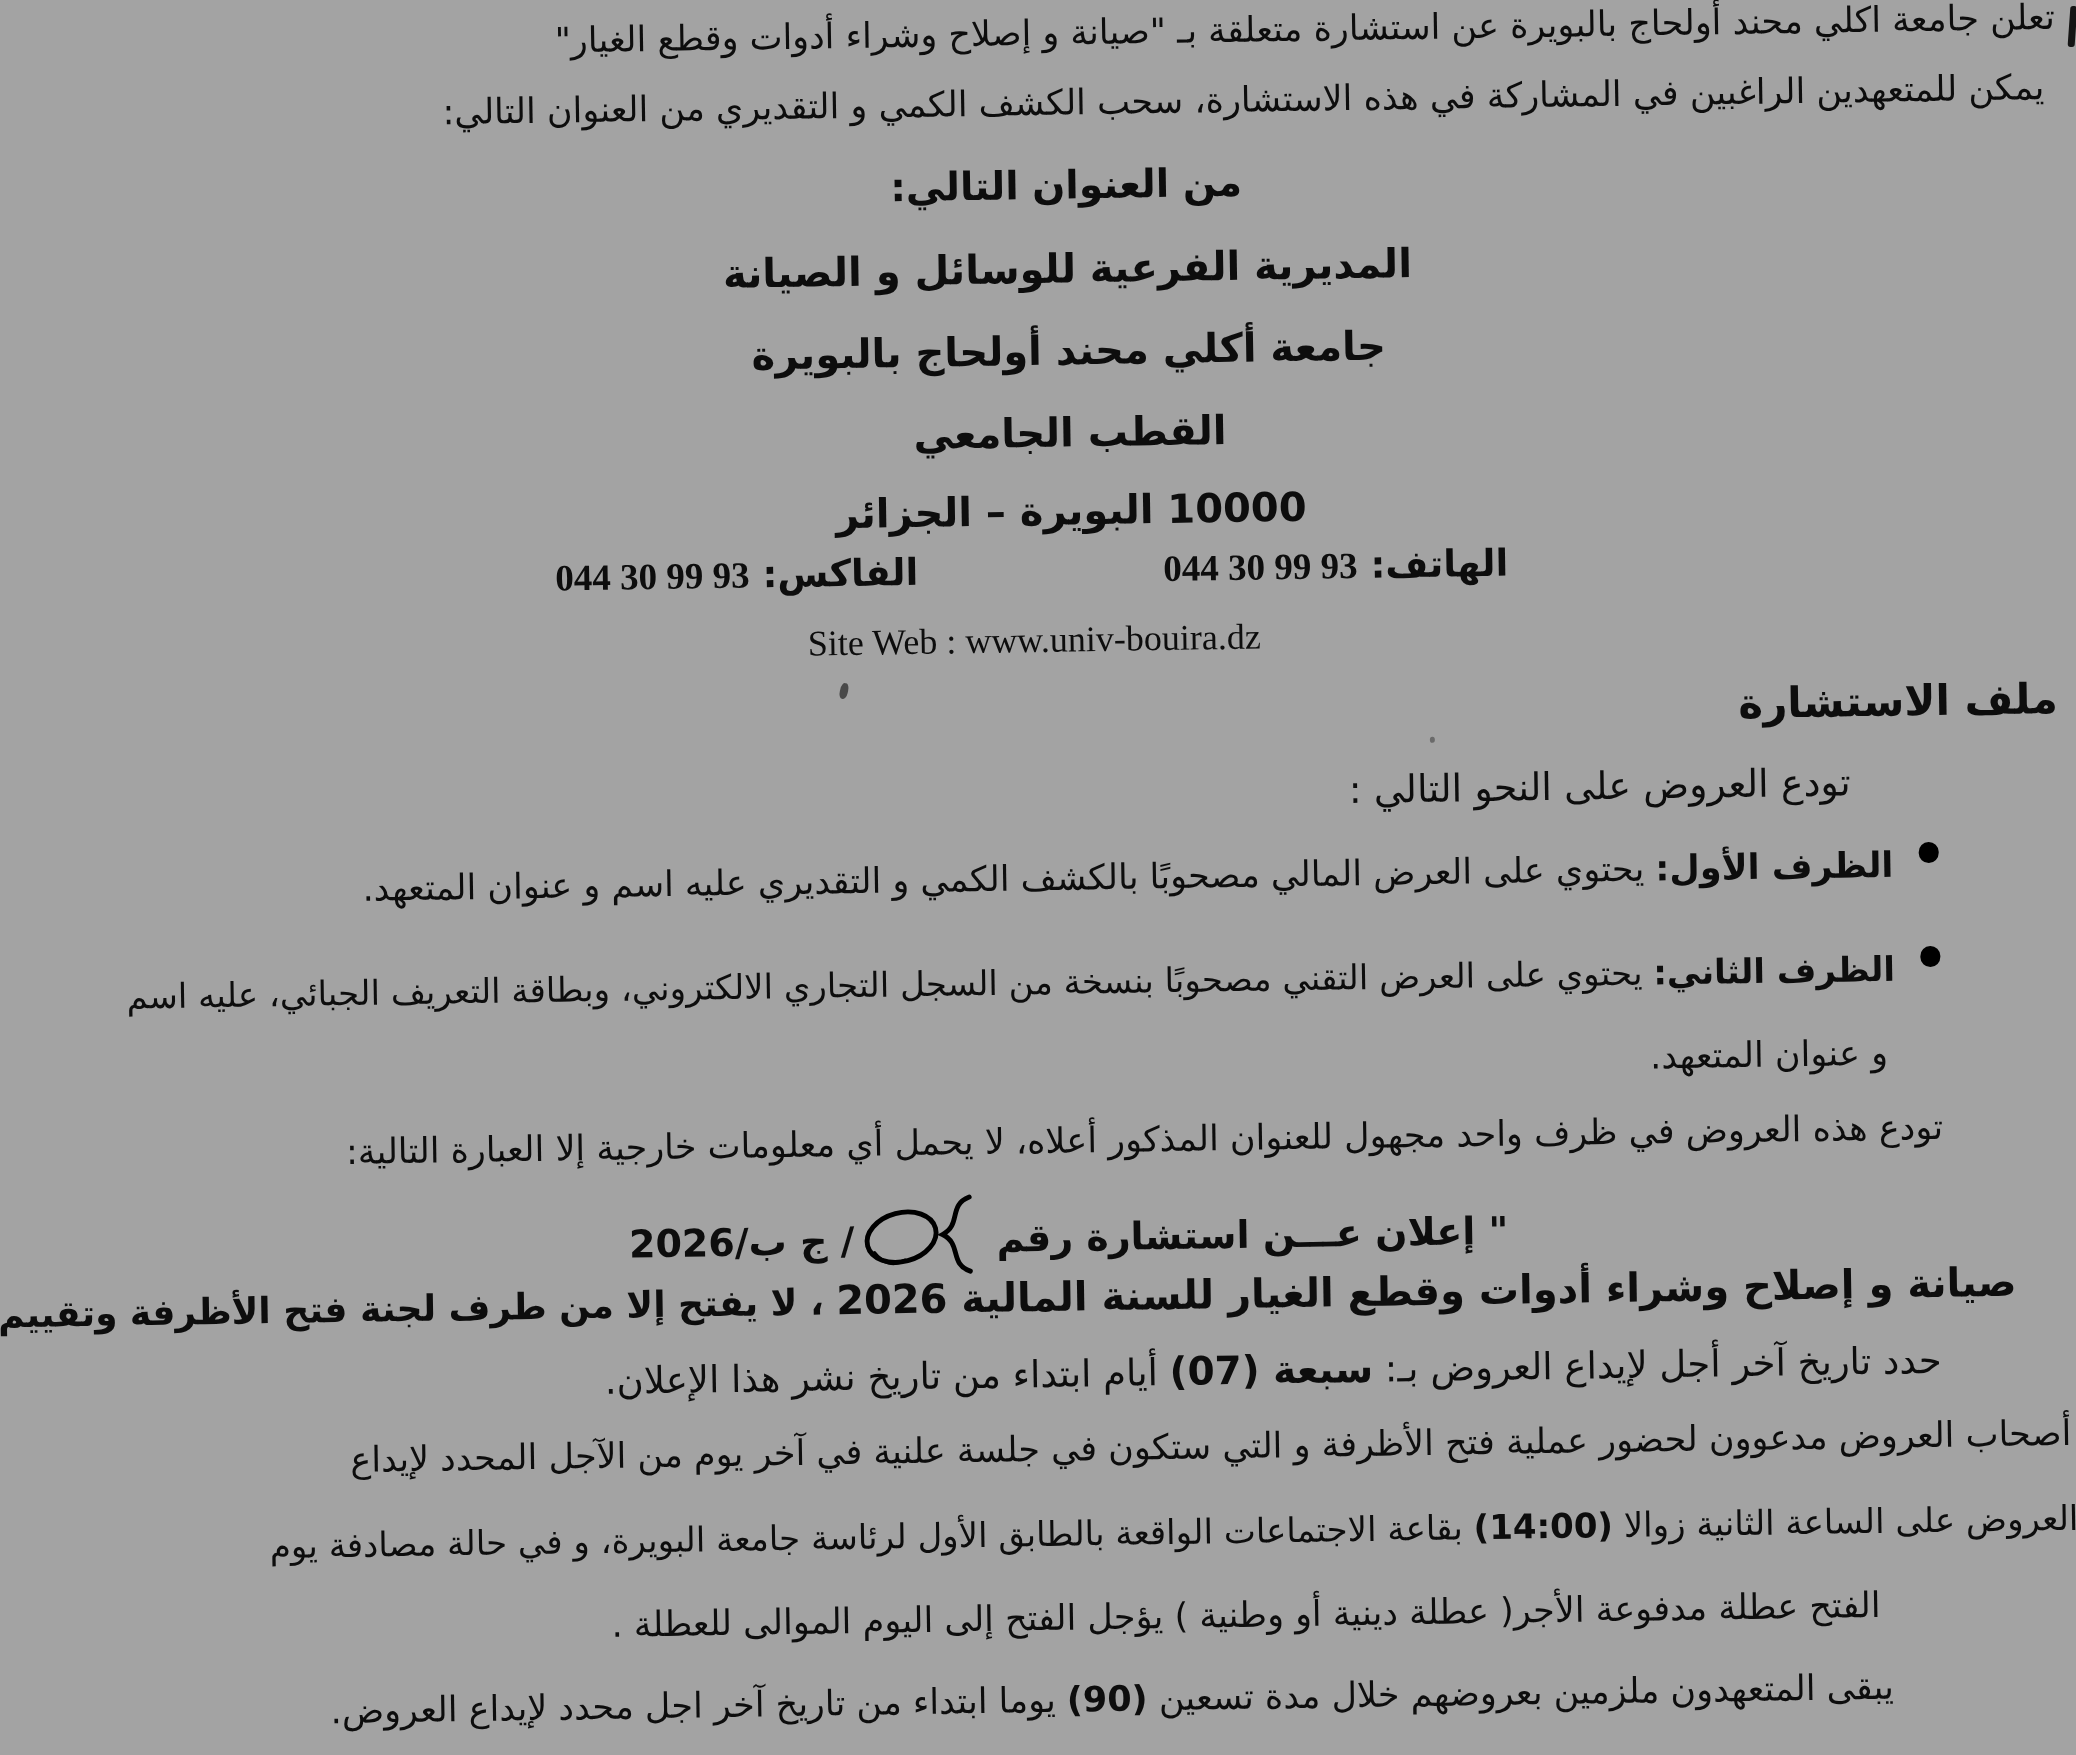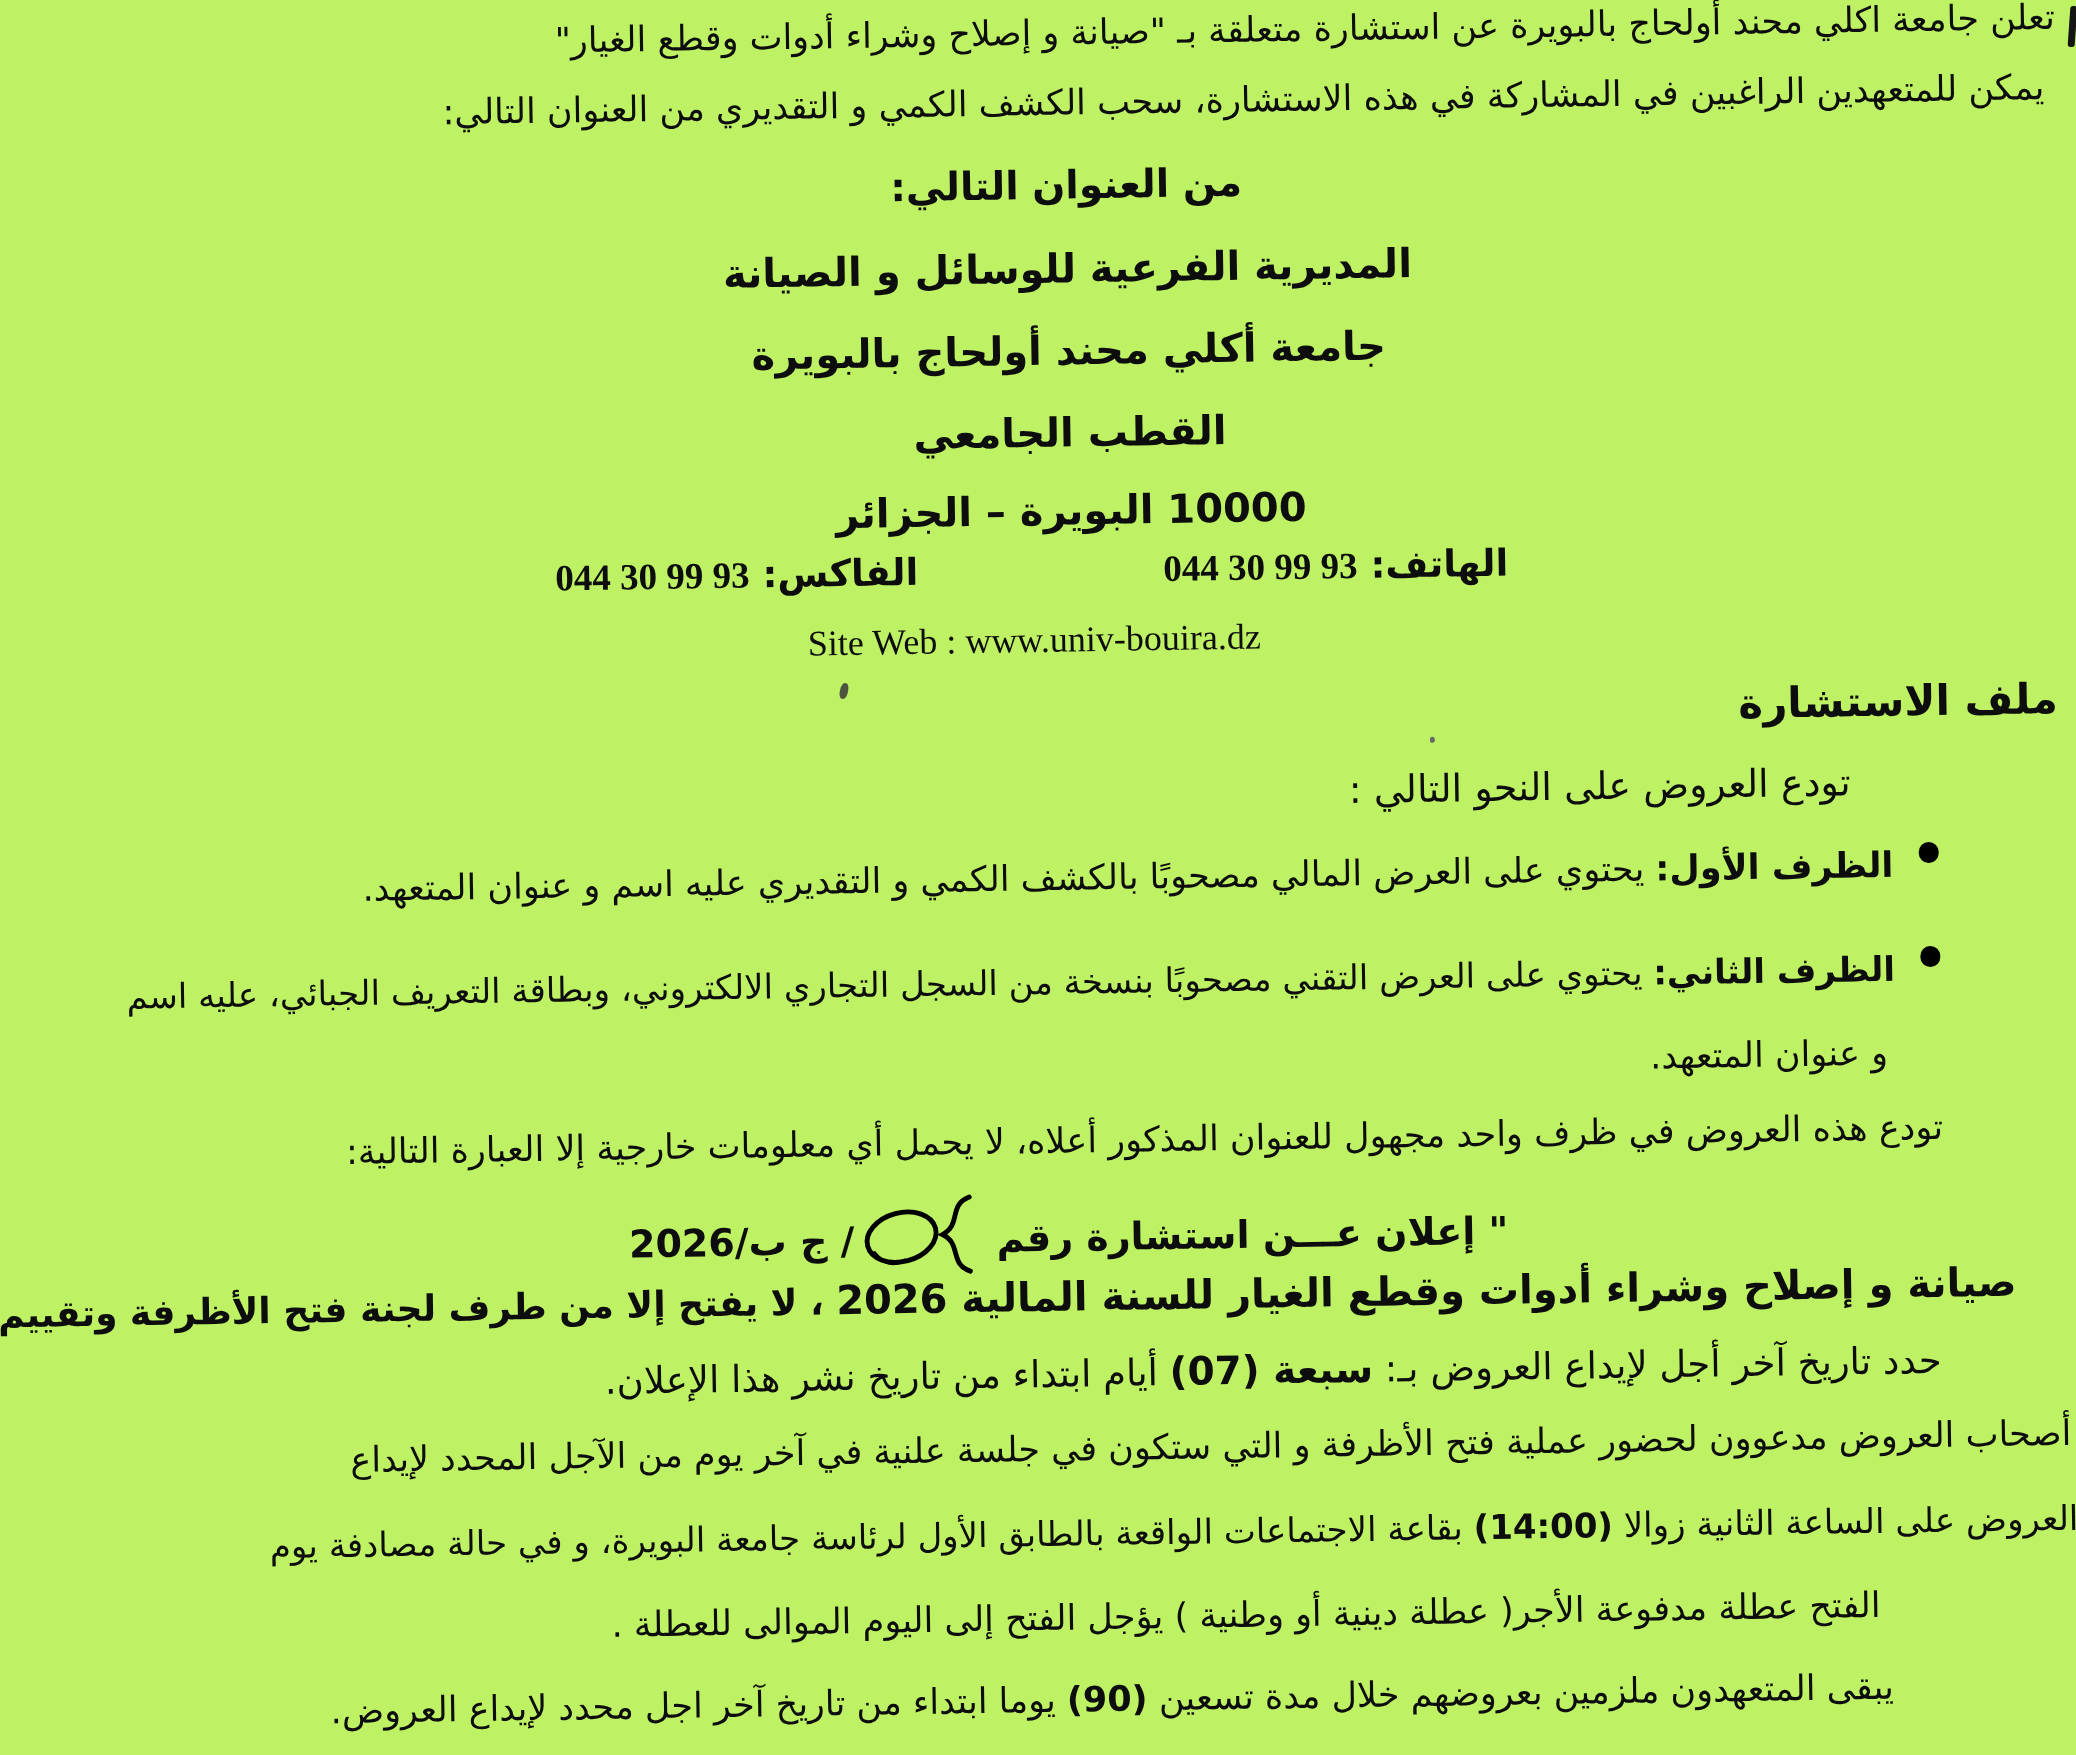--- a/index.html
+++ b/index.html
@@ -1,17 +1,17 @@
 <!DOCTYPE html>
 <html lang="ar" dir="rtl"><head>
 <meta charset="utf-8">
 <style>
   html,body{margin:0;padding:0;background:#ffffff;}
   .sheet{
-    position:relative;width:2076px;height:1755px;background:#bef264;
+    position:relative;width:2076px;height:1755px;background:#a3a3a3;
     overflow:hidden;font-family:"DejaVu Sans",sans-serif;color:#0d0d0d;direction:rtl;
   }
   .rot{position:absolute;inset:0;transform:rotate(-0.9deg);transform-origin:50% 50%;}
   .line{position:absolute;white-space:nowrap;font-size:36px;line-height:1.25;}
   .center{left:39px;width:100%;text-align:center;}
   .center0{left:0;width:100%;text-align:center;}
   .b{font-weight:700;}
   .serif{font-family:"Liberation Serif","DejaVu Serif",serif;}
   .dot{display:inline-block;width:20.5px;height:20.5px;background:#000;border-radius:50%;
        margin-left:25px;vertical-align:13.7px;}

